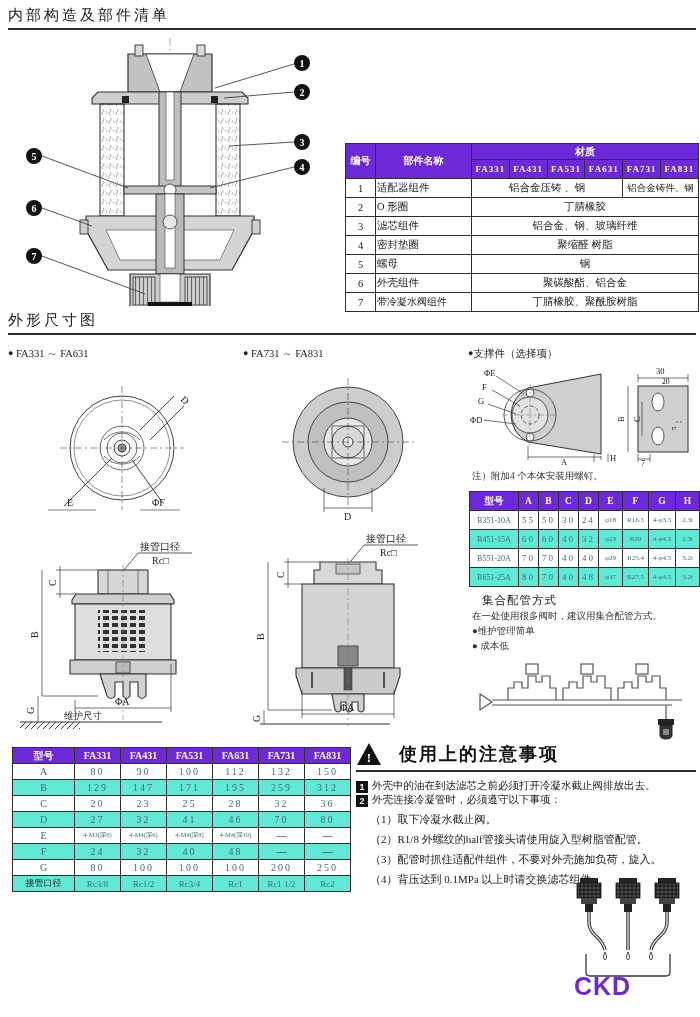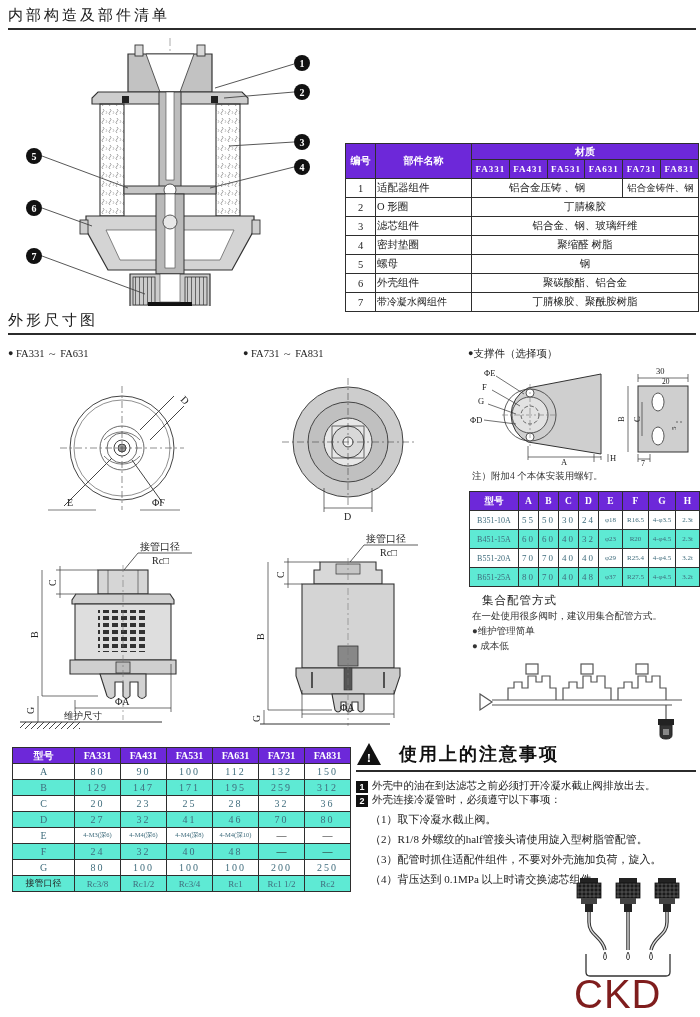--- a/index.html
+++ b/index.html
@@ -31,22 +31,22 @@
   .dt .sm{font-size:6.5px;letter-spacing:0;}
   .mani-title{font-size:11.5px;color:#222;letter-spacing:1px;}
   .mani-text{font-size:9.5px;color:#333;}
   .note-text{font-size:9.5px;color:#333;}
   .warn-title{font-size:18px;letter-spacing:2px;color:#111;font-weight:bold;}
   .warn-item{font-size:10.5px;color:#222;}
   .badge{display:inline-block;width:12px;height:12px;background:#111;color:#fff;
          font-size:9px;line-height:12px;text-align:center;font-weight:bold;
          font-family:"Liberation Sans",sans-serif;margin-right:4px;vertical-align:-1px;}
   .sub{font-size:11px;color:#222;}
-  .ckd{font-family:"Liberation Sans","DejaVu Sans",sans-serif;font-weight:normal;
-       font-size:40px;color:#7f1d1d;letter-spacing:1px;}
+  .ckd{font-family:"Liberation Sans","DejaVu Sans",sans-serif;font-weight:bold;
+       font-size:25px;color:#6d28d9;letter-spacing:1px;}
   svg text{font-family:"Liberation Serif","DejaVu Serif",serif;}
 </style>
 </head>
 <body>
 
 <div class="page">
 
   <div class="abs sec-title" style="left:8px;top:6px;">内部构造及部件清单</div>
   <div class="abs rule" style="left:8px;top:28px;width:688px;"></div>
 

